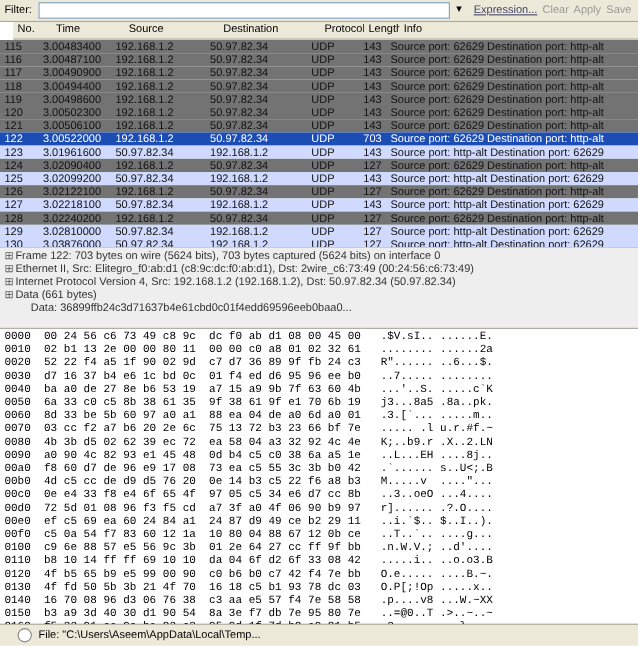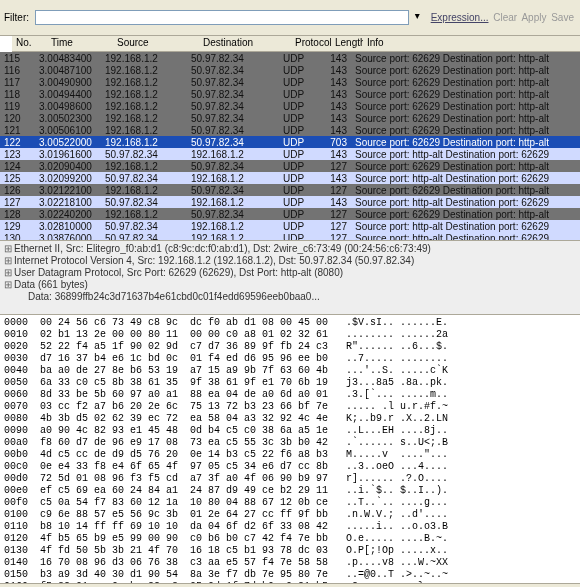--- a/index.html
+++ b/index.html
@@ -1,18 +1,18 @@
 <!DOCTYPE html>
 <html><head>
 <meta charset="utf-8">
 <style>
   * { margin: 0; padding: 0; box-sizing: border-box; }
   body { font-family: Tahoma, Arial, sans-serif; font-size: 10px; color: #000; background: #fff; width: 580px; height: 587px; overflow: hidden; }
 
-  .filterbar { display: flex; align-items: center; height: 36px; background: #ece9d8; border-bottom: 1px solid #aca899; padding: 0 4px; gap: 6px; }
+  .filterbar { display: flex; align-items: center; height: 20px; background: #ece9d8; border-bottom: 1px solid #aca899; padding: 0 4px; gap: 6px; }
   .filterbar .lbl { font-size: 10px; }
   .filterbar input { flex: 1; height: 15px; border: 1px solid #7f9db9; font-size: 10px; padding: 0 2px; }
   .filterbar .dd { width: 10px; height: 15px; display: inline-block; }
   .filterbar .links span { color: #999; margin-right: 2px; }
   .filterbar .links span:first-child { color: #446; text-decoration: underline; }
 
   .tbl { height: 204px; overflow: hidden; display: flex; flex-direction: column; }
   .hdr { display: flex; background: #ece9d8; border-bottom: 1px solid #aca899; height: 16px; font-size: 10px; margin-left: 12px; }
   .hdr > div, .row > div { padding: 1px 4px; overflow: hidden; white-space: nowrap; }
   .c-no  { width: 35px; }
@@ -209,23 +209,23 @@
         <div class="c-src">50.97.82.34</div>
         <div class="c-dst">192.168.1.2</div>
         <div class="c-pro">UDP</div>
         <div class="c-len">127</div>
         <div class="c-inf">Source port: http-alt  Destination port: 62629</div>
       </div>
     </div>
 </div>
 
 <div class="tree" id="tree">
+    <div class="ln"><span class="exp">⊞</span>Frame 122: 703 bytes on wire (5624 bits), 703 bytes captured (5624 bits) on interface 0</div>
     <div class="ln"><span class="exp">⊞</span>Ethernet II, Src: Elitegro_f0:ab:d1 (c8:9c:dc:f0:ab:d1), Dst: 2wire_c6:73:49 (00:24:56:c6:73:49)</div>
     <div class="ln"><span class="exp">⊞</span>Internet Protocol Version 4, Src: 192.168.1.2 (192.168.1.2), Dst: 50.97.82.34 (50.97.82.34)</div>
-    <div class="ln"><span class="exp">⊞</span>User Datagram Protocol, Src Port: 62629 (62629), Dst Port: http-alt (8080)</div>
     <div class="ln"><span class="exp">⊞</span>Data (661 bytes)</div>
     <div class="ln" style="padding-left: 24px;">    Data: 36899ffb24c3d71637b4e61cbd0c01f4edd69596eeb0baa0...</div>
   </div>
 
 <div class="hex" id="hex">0000  00 24 56 c6 73 49 c8 9c  dc f0 ab d1 08 00 45 00   .$V.sI.. ......E.
 0010  02 b1 13 2e 00 00 80 11  00 00 c0 a8 01 02 32 61   ........ ......2a
 0020  52 22 f4 a5 1f 90 02 9d  c7 d7 36 89 9f fb 24 c3   R"...... ..6...$.
 0030  d7 16 37 b4 e6 1c bd 0c  01 f4 ed d6 95 96 ee b0   ..7..... ........
 0040  ba a0 de 27 8e b6 53 19  a7 15 a9 9b 7f 63 60 4b   ...'..S. .....c`K
 0050  6a 33 c0 c5 8b 38 61 35  9f 38 61 9f e1 70 6b 19   j3...8a5 .8a..pk.

